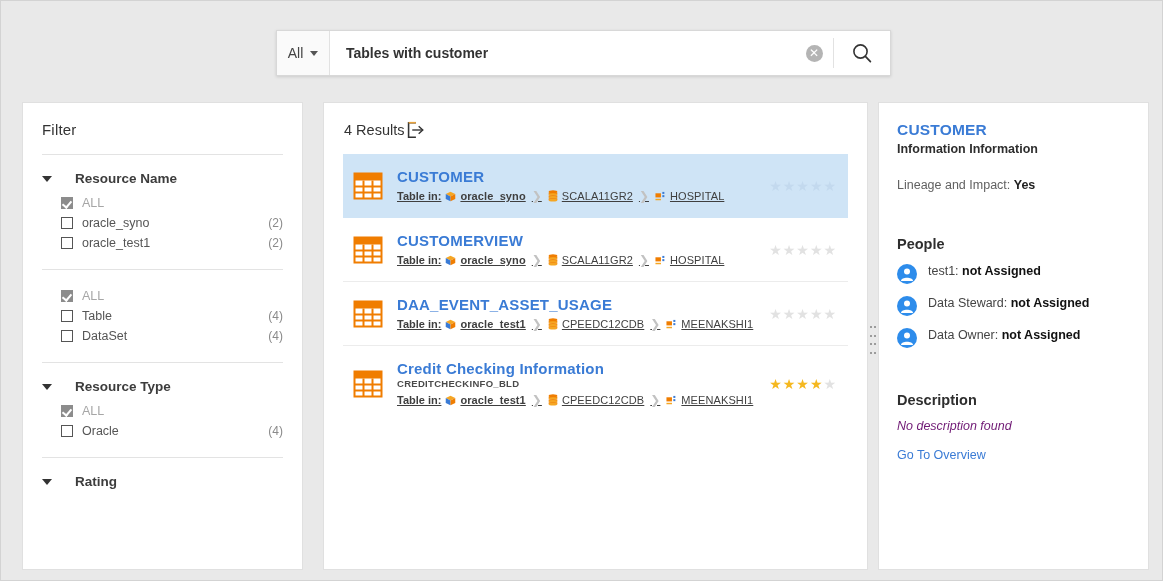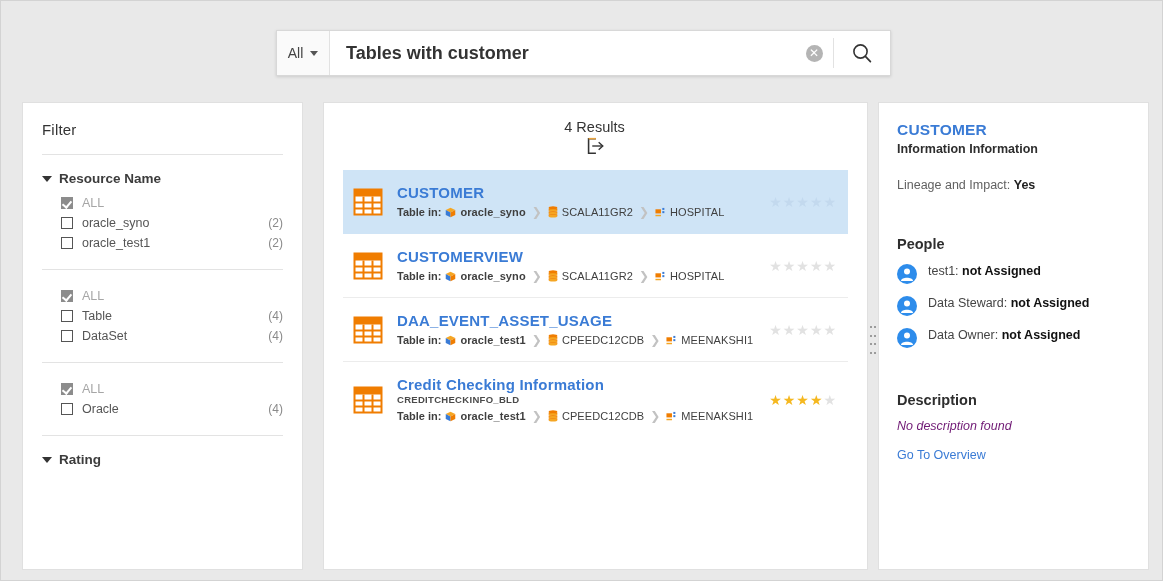--- a/index.html
+++ b/index.html
@@ -24,21 +24,21 @@
     gap: 7px; background: #fafafa; cursor: pointer;
     font-size: 14px; color: #444; flex: none;
   }
   .caret-down {
     width: 0; height: 0; border-left: 4px solid transparent;
     border-right: 4px solid transparent; border-top: 5px solid #555;
   }
   .scope-divider { width: 1px; background: #e2e2e2; flex: none; }
   .search-input {
     flex: 1; border: none; outline: none; padding: 0 16px;
-    font-size: 18px; color: #333; font-family: "Liberation Sans", sans-serif;
+    font-size: 14px; color: #333; font-family: "Liberation Sans", sans-serif;
     font-weight: 600;
   }
   .clear-btn {
     width: 38px; display: flex; align-items: center; justify-content: center;
     cursor: pointer; flex: none;
   }
   .clear-circle {
     width: 17px; height: 17px; border-radius: 50%; background: #b4b4b4;
     color: #fff; font-size: 12px; line-height: 16px; text-align: center;
     font-family: "Liberation Sans", sans-serif;
@@ -55,21 +55,21 @@
   #results-panel { left: 322px; top: 101px; width: 545px; height: 468px; }
   #detail-panel { left: 877px; top: 101px; width: 271px; height: 468px; }
 
   
   .filter-title {
     font-size: 15px; color: #333; padding: 18px 0 0 19px; letter-spacing: .2px;
   }
   .sep { height: 1px; background: #e3e3e3; margin: 16px 19px 0 19px; }
   .fgroup { padding: 16px 19px 0 19px; }
   .fgroup-head {
-    display: flex; align-items: center; gap: 7px; cursor: pointer;
+    display: flex; align-items: center; gap: 23px; cursor: pointer;
     font-size: 13.5px; font-weight: bold; color: #3c3c3c; margin-bottom: 7px;
   }
   .tri {
     width: 0; height: 0; border-left: 5px solid transparent;
     border-right: 5px solid transparent; border-top: 6px solid #333;
   }
   .frow {
     display: flex; align-items: center; height: 20px;
     padding-left: 19px; cursor: pointer; font-size: 12.5px;
   }
@@ -85,21 +85,20 @@
   }
   .flabel { color: #555; flex: 1; }
   .flabel.dim { color: #a6a6a6; }
   .fcount { color: #8a8a8a; font-size: 12px; }
   .fgroup.pad-bottom { padding-bottom: 14px; }
 
   
   .res-head {
     display: flex; align-items: center; justify-content: flex-start;
     padding: 16px 22px 0 20px;
-    flex-direction: column;
   }
   .res-count { font-size: 14.5px; color: #333; }
   .export-icon { cursor: pointer; width: 22px; height: 22px; }
   .res-list { margin: 13px 19px 0 19px; }
   .res-item {
     display: flex; align-items: center; gap: 14px;
     padding: 14px 12px 14px 10px; cursor: pointer;
     border-bottom: 1px solid #ececec; position: relative;
   }
   .res-item.selected { background: #cfe4f6; border-bottom-color: #cfe4f6; }
@@ -108,21 +107,21 @@
   .res-body { flex: 1; min-width: 0; }
   .res-title {
     font-size: 15px; color: #3a7bd5; font-weight: bold; letter-spacing: .2px;
   }
   .res-sub {
     font-size: 9.5px; color: #4a4a4a; font-weight: bold;
     letter-spacing: .3px; margin-top: 1px;
   }
   .crumbs {
     display: flex; align-items: center; flex-wrap: nowrap;
-    margin-top: 4px; font-size: 11px; color: #3f3f3f; gap: 4px;
+    margin-top: 4px; font-size: 11px; color: #3f3f3f; gap: 4px; text-decoration: underline;
   }
   .crumbs .lead { font-weight: bold; }
   .crumb { display: flex; align-items: center; gap: 4px; }
   .crumb .nm { letter-spacing: .1px; }
   .crumb.bold .nm { font-weight: bold; }
   .chev { color: #c2c2c2; font-size: 12px; margin: 0 2px; }
   .stars { display: flex; gap: 1px; flex: none; }
   .star { font-size: 14px; line-height: 14px; color: #e2e2e2; }
   .star.on { color: #f5b820; }
   .res-item.selected .star { color: #c3d9ee; }
@@ -212,20 +211,24 @@
        <span class="fcount">(4)</span>
         </div>
         <div class="frow">
           <span class="cb "></span>
        <span class="flabel ">DataSet</span>
        <span class="fcount">(4)</span>
         </div>
       </div>
       <div class="sep"></div>
       <div class="fgroup">
+        <div class="fgroup-head">
+          <span class="tri"></span>
+    <span>Resource Type</span>
+        </div>
         <div class="frow">
           <span class="cb checked"></span>
        <span class="flabel dim">ALL</span>
        <span class="fcount"></span>
         </div>
         <div class="frow">
           <span class="cb "></span>
        <span class="flabel ">Oracle</span>
        <span class="fcount">(4)</span>
         </div>

